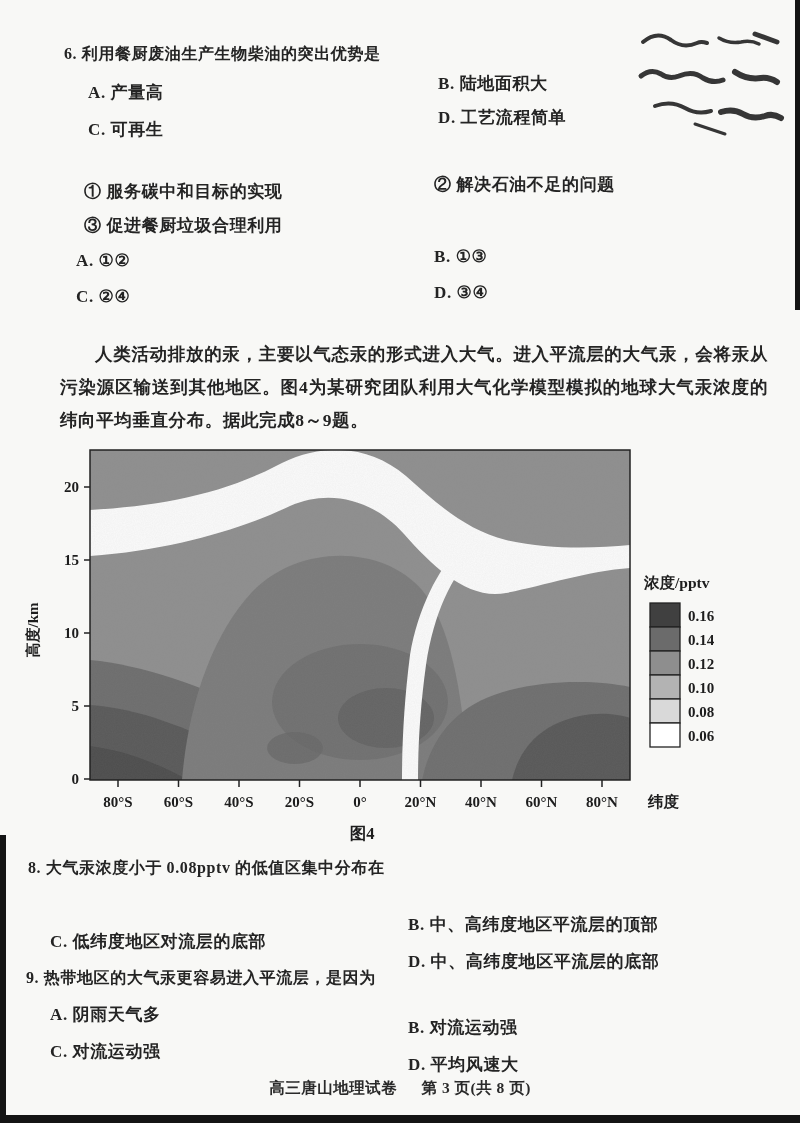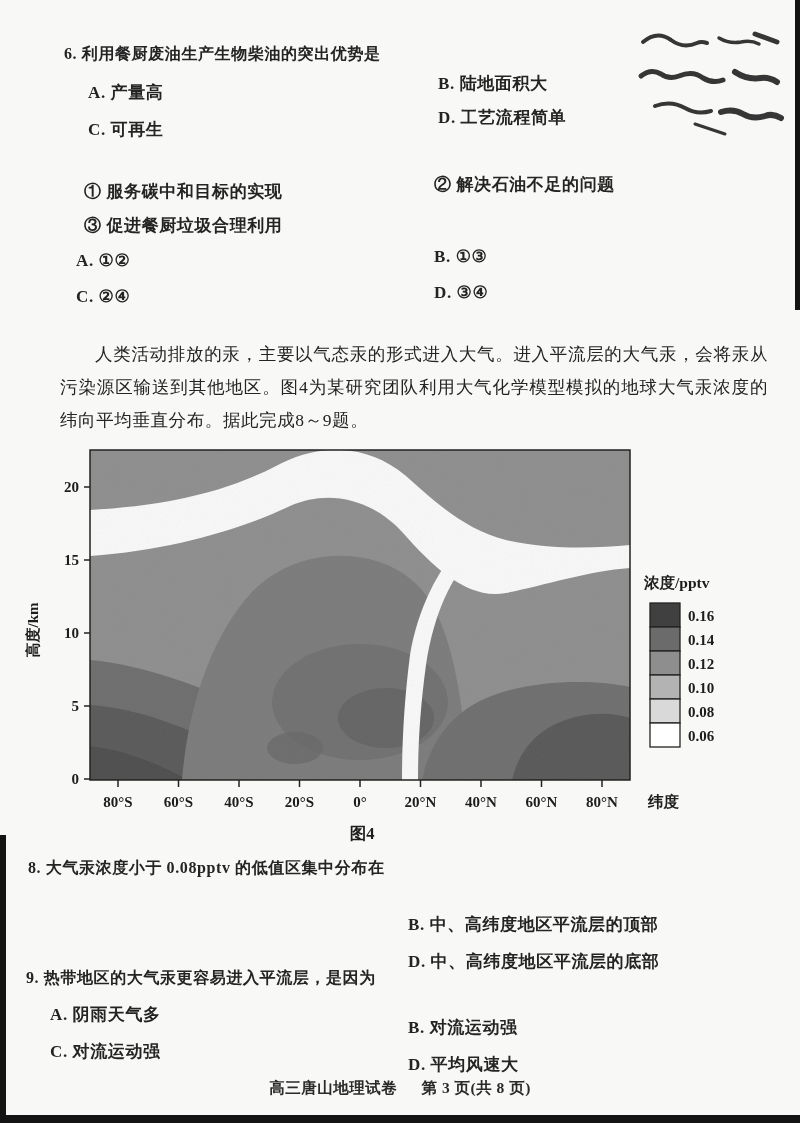--- a/index.html
+++ b/index.html
@@ -10,21 +10,21 @@
     color:#1f1f1f;
   }
   .sheet{position:absolute;inset:0;}
   .line{
     position:absolute;white-space:nowrap;
     font-size:17px;font-weight:600;letter-spacing:.6px;color:#242424;
   }
   .stem{font-size:16px;}
   .intro{
     position:absolute;left:60px;top:338px;width:708px;
-    font-size:17.5px;font-weight:400;letter-spacing:.6px;line-height:33px;
+    font-size:17.5px;font-weight:700;letter-spacing:.6px;line-height:33px;
     text-align:justify;text-indent:2em;color:#242424;
   }
   .footer{
     position:absolute;left:0;top:1078px;width:100%;text-align:center;
     font-size:15.5px;font-weight:600;letter-spacing:.5px;color:#2a2a2a;
   }
   .footer span{margin:16px 10px;}
   svg{font-family:"Liberation Serif","DejaVu Serif",serif;}
   .fig{position:absolute;left:0;top:435px;}
   .marks{position:absolute;left:635px;top:20px;}
@@ -149,20 +149,21 @@
         <text x="688" y="282">0.08</text>
         <text x="688" y="306">0.06</text>
       </g>
     </g>
 
     <text x="362" y="404" text-anchor="middle" font-size="16.5" font-weight="600" fill="#1d1d1d">图4</text>
   </svg>
 
   <div class="line stem" style="left:28px;top:858px">8. 大气汞浓度小于 0.08pptv 的低值区集中分布在</div>
   <div class="line" style="left:408px;top:913px">B. 中、高纬度地区平流层的顶部</div>
+  <div class="line" style="left:50px;top:930px">C. 低纬度地区对流层的底部</div>
   <div class="line" style="left:408px;top:950px">D. 中、高纬度地区平流层的底部</div>
 
   <div class="line stem" style="left:26px;top:968px">9. 热带地区的大气汞更容易进入平流层，是因为</div>
   <div class="line" style="left:50px;top:1003px">A. 阴雨天气多</div>
   <div class="line" style="left:408px;top:1016px">B. 对流运动强</div>
   <div class="line" style="left:50px;top:1040px">C. 对流运动强</div>
   <div class="line" style="left:408px;top:1053px">D. 平均风速大</div>
 
   <div class="footer">
     <span>高三唐山地理试卷</span>

